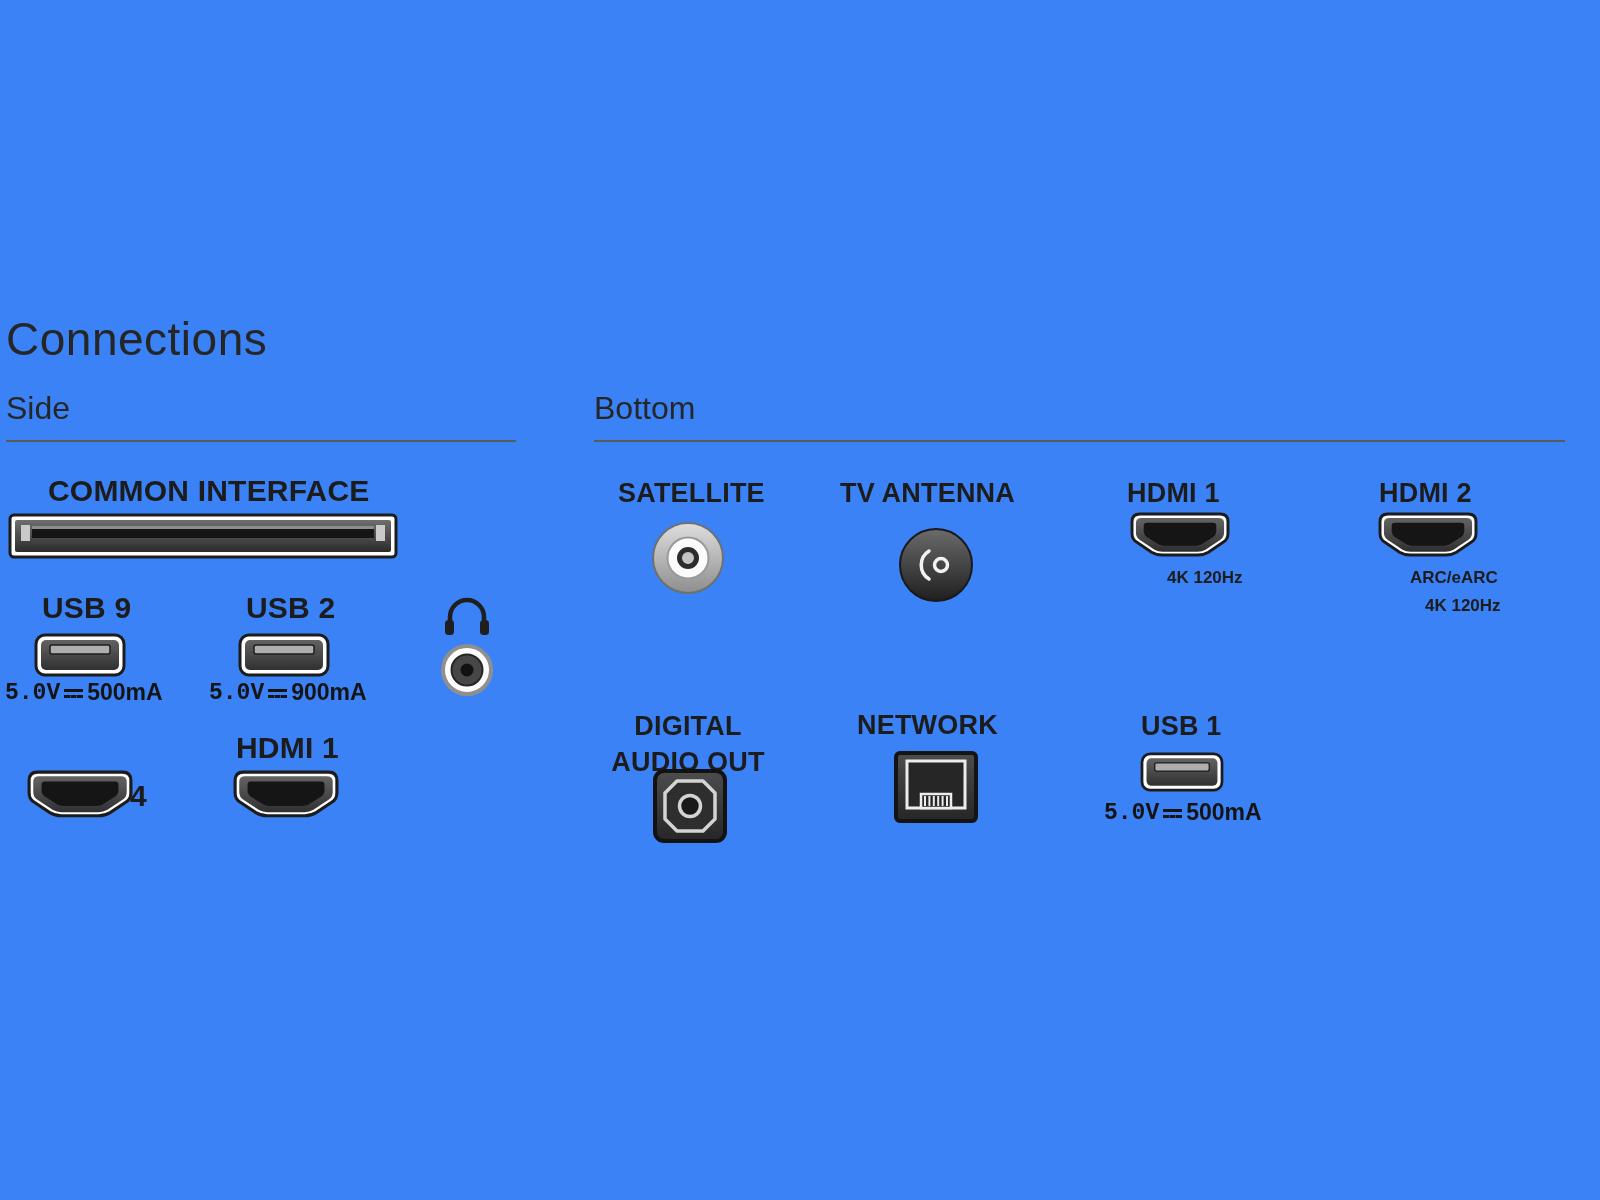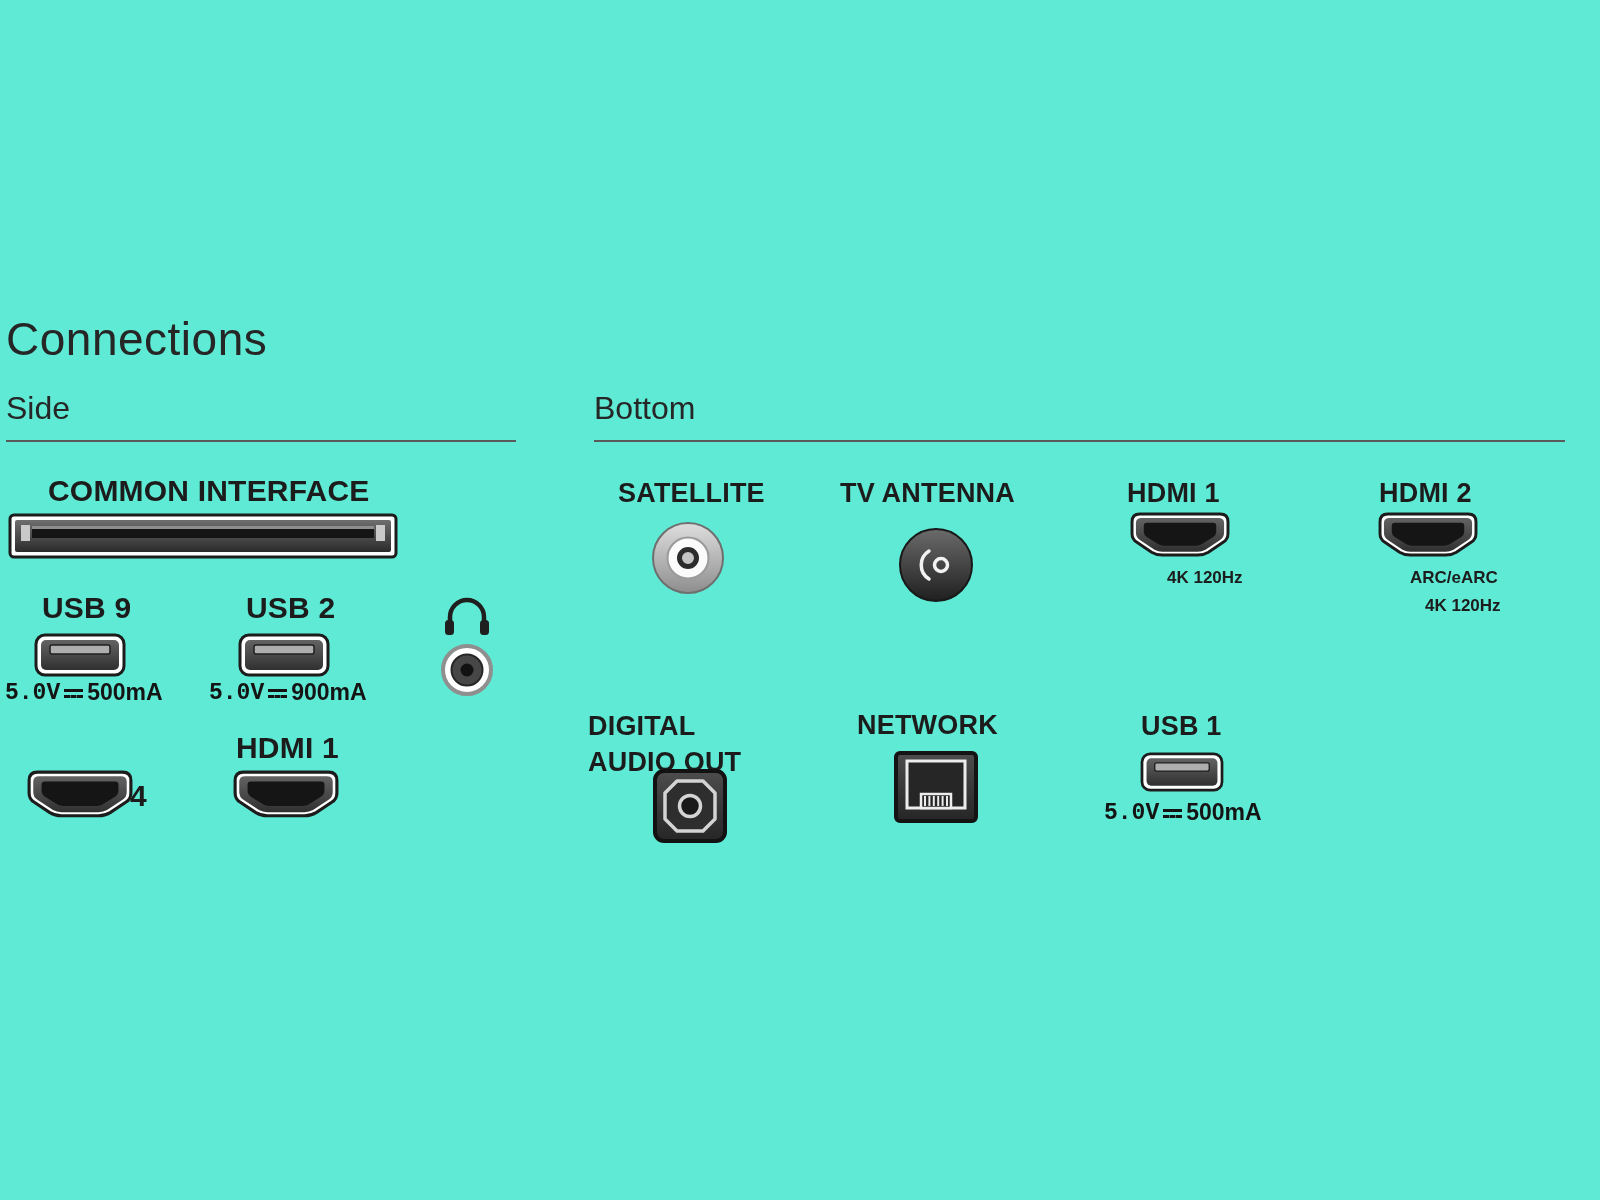--- a/index.html
+++ b/index.html
@@ -1,36 +1,36 @@
 <!DOCTYPE html>
 <html><head>
 <meta charset="utf-8">
 <style>
   * { margin:0; padding:0; box-sizing:border-box; }
   html,body { background:#ffffff; }
   body { font-family:"Liberation Sans","DejaVu Sans",sans-serif; color:#1f1f1f; }
-  .canvas { position:relative; width:1600px; height:1200px; background:#5eead4; margin:0 auto; overflow:hidden; }
+  .canvas { position:relative; width:1600px; height:1200px; background:#3b82f6; margin:0 auto; overflow:hidden; }
   .abs { position:absolute; }
 
   .title { font-size:46px; font-weight:300; color:#262626; letter-spacing:0.5px; }
   .section-heading { font-size:32px; font-weight:300; color:#262626; }
   .rule { border-top:2px solid #5a5a5a; height:0; }
 
   .plabel { font-size:30px; font-weight:bold; color:#1c1c1c; letter-spacing:0.2px; white-space:nowrap; }
   .spec { font-size:17px; font-weight:bold; color:#1c1c1c; white-space:nowrap;margin-left:44px; }
   .power { display:flex; align-items:center; font-size:23px; font-weight:bold; color:#141414; white-space:nowrap; }
   .power .v { margin-right:3px;font-family:Liberation Mono, monospace; }
   .power .a { margin-left:3px; }
 
   
   .dc { display:inline-block; width:21px; height:14px; position:relative; }
   .dc::before { content:""; position:absolute; left:1px; right:1px; top:3px; border-top:3px solid #141414; }
   .dc::after  { content:""; position:absolute; left:1px; right:1px; top:9px; border-top:3px dashed #141414; }
 
-  .center-col { }
+  .center-col { text-align:center; }
   .center-col .plabel { display:block; line-height:1.35; }
 
   svg { display:block; }
 </style>
 </head>
 <body>
 
 <div class="canvas">
 
   <svg width="0" height="0" style="position:absolute" aria-hidden="true">

